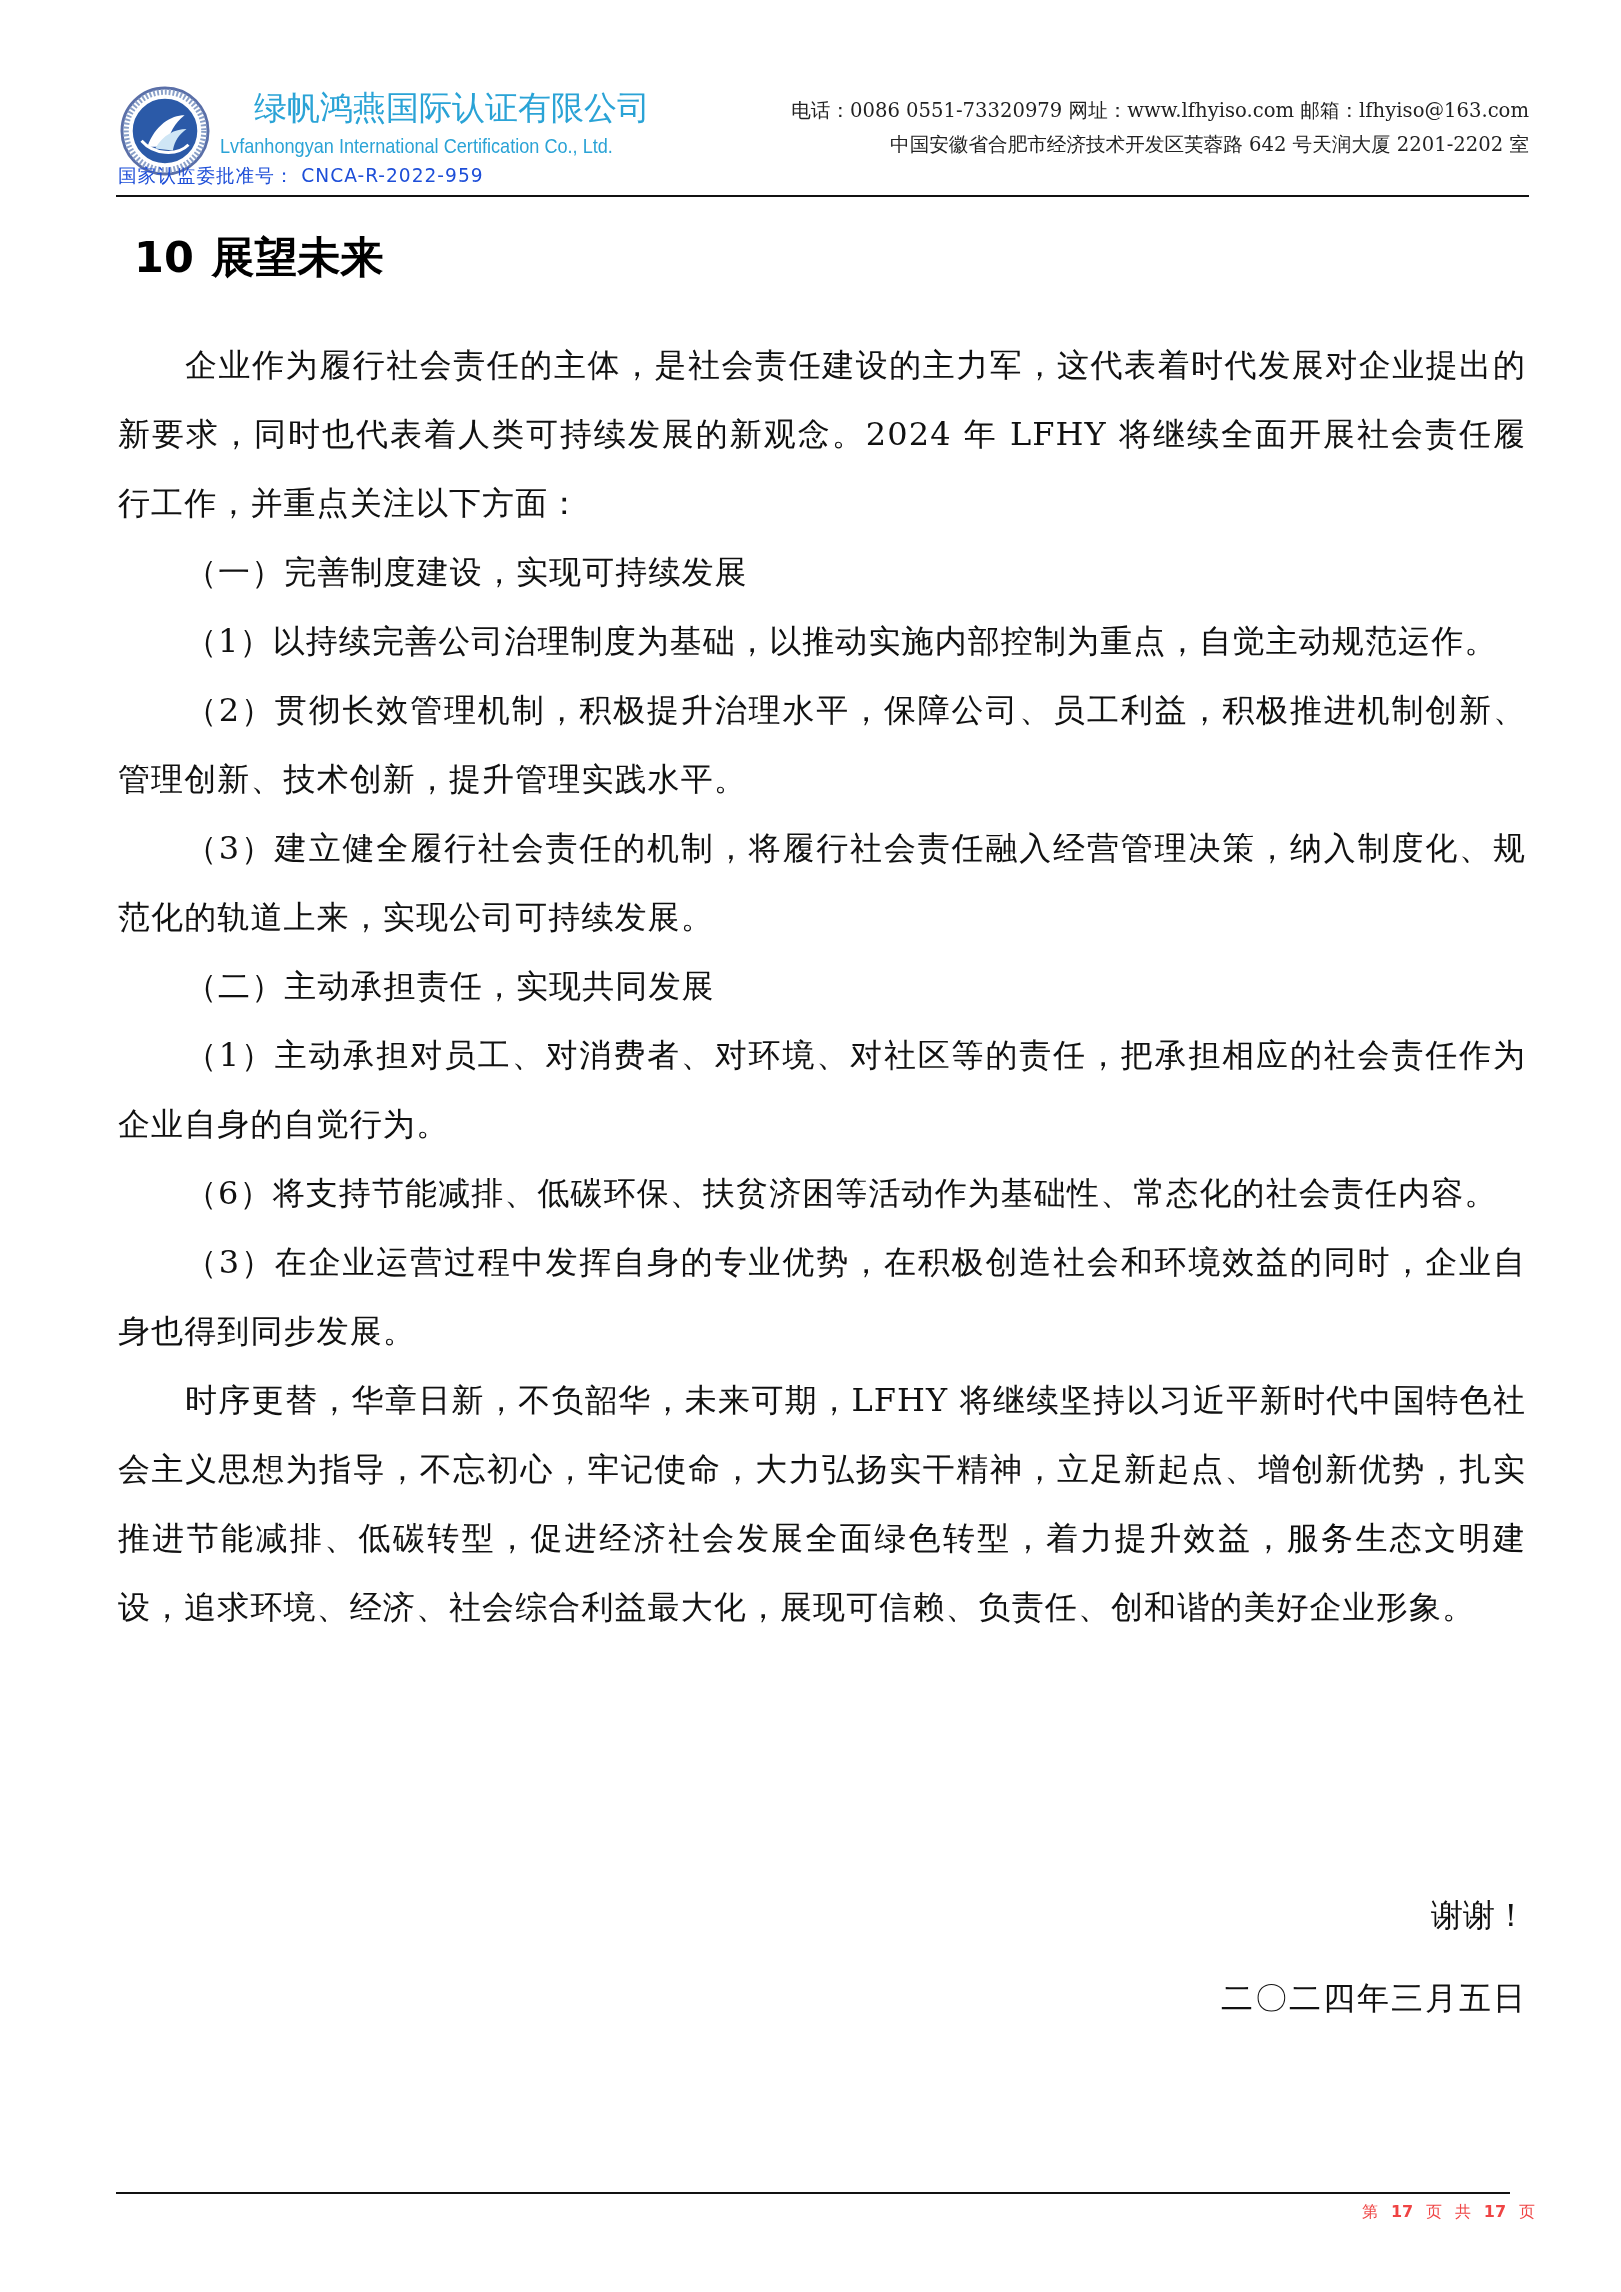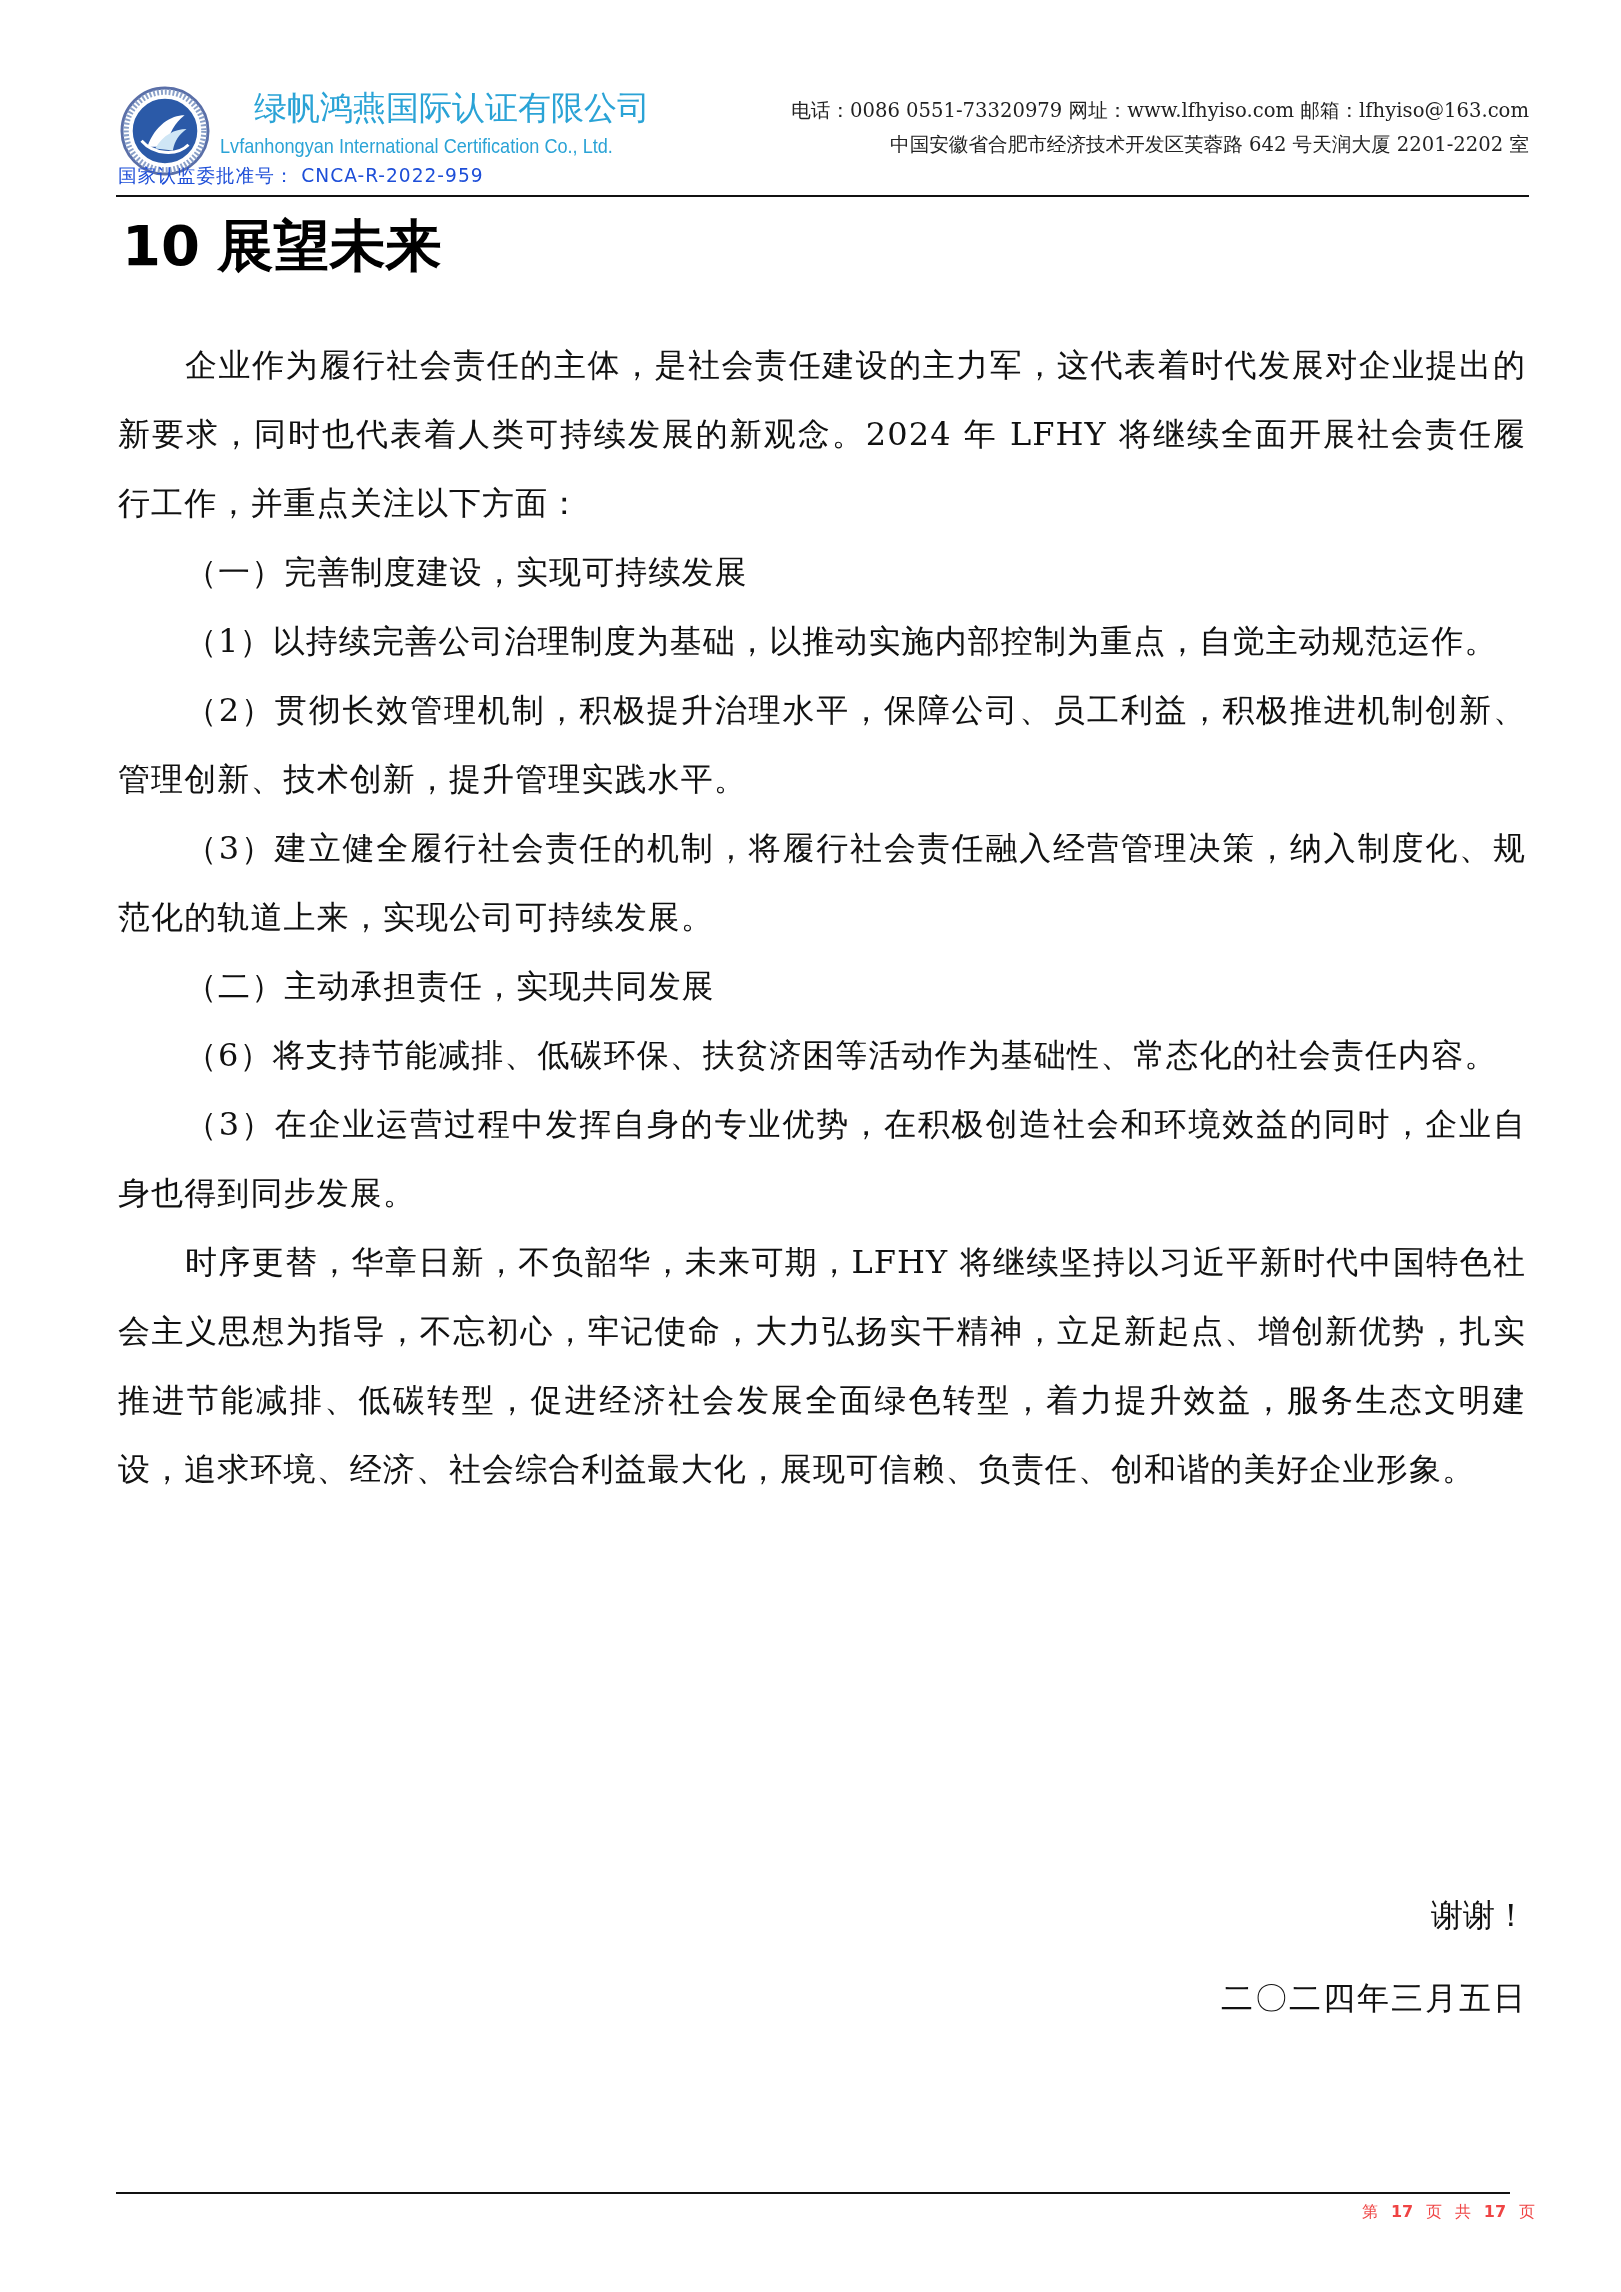--- a/index.html
+++ b/index.html
@@ -10,21 +10,21 @@
   .logo-emblem { position: absolute; left: 3.9px; top: 5.9px; width: 90px; height: 90px; }
   .logo-cn { position: absolute; left: 102px; top: 7.8px; font-family: "DejaVu Sans", sans-serif;
              font-size: 33px; color: #2aa3d6; letter-spacing: 0px; white-space: nowrap; line-height: 39px; margin-left: 36px; }
   .logo-en { position: absolute; left: 104px; top: 53px; font-family: "Liberation Sans", sans-serif;
              font-size: 20.6px; color: #2aa3d6; white-space: nowrap; line-height: 25.5px; transform: scaleX(0.88); transform-origin: left; }
   .logo-cnca { position: absolute; left: 2px; top: 84px; font-family: "DejaVu Sans", sans-serif;
                font-size: 18.6px; color: #1d4ed8; white-space: nowrap; letter-spacing: 1px; line-height: 23.5px; }
   .contact { position: absolute; right: 0; top: 13.7px; text-align: right; font-size: 19.6px; line-height: 34px; color: #222; white-space: nowrap; }
   .header-rule { position: absolute; left: 116px; top: 195px; width: 1413px; height: 0; border-top: 2px solid #111; }
   .title { position: absolute; left: 118px; top: 212px; font-family: "DejaVu Sans", sans-serif; font-weight: bold;
-           font-size: 56px; line-height: 59px; color: #000; margin: 4px; }
+           font-size: 43px; line-height: 59px; color: #000; margin: 16px; }
   .title .num { margin-right: 17.6px; }
   .body-text { position: absolute; left: 118px; top: 331px; width: 1408px; }
   .body-text p { margin: 0; font-size: 32px; line-height: 69px; text-align: justify; text-align-last: left; letter-spacing: 1.1px; }
   .body-text p.indent { text-indent: 67px; }
   .closing { position: absolute; right: 94px; text-align: right; font-size: 32px; line-height: 69px; margin: 0; }
   .thanks { top: 1881px; }
   .date { top: 1964px; letter-spacing: 2px; }
   .footer-rule { position: absolute; left: 116px; top: 2192px; width: 1394px; border-top: 2px solid #111; }
   .footer { position: absolute; right: 86px; top: 2197px; font-size: 16px; line-height: 29px; color: #ef4444; word-spacing: 7.8px; white-space: nowrap; }
   .footer b { font-family: "DejaVu Sans", sans-serif; font-weight: bold; }
@@ -57,20 +57,21 @@
   <span class="num">10</span><span>展望未来</span>
 </h1>
 
 <div class="body-text">
   <p class="indent">企业作为履行社会责任的主体，是社会责任建设的主力军，这代表着时代发展对企业提出的新要求，同时也代表着人类可持续发展的新观念。2024 年 LFHY 将继续全面开展社会责任履行工作，并重点关注以下方面：</p>
   <p class="indent">（一）完善制度建设，实现可持续发展</p>
   <p class="indent">（1）以持续完善公司治理制度为基础，以推动实施内部控制为重点，自觉主动规范运作。</p>
   <p class="indent">（2）贯彻长效管理机制，积极提升治理水平，保障公司、员工利益，积极推进机制创新、管理创新、技术创新，提升管理实践水平。</p>
   <p class="indent">（3）建立健全履行社会责任的机制，将履行社会责任融入经营管理决策，纳入制度化、规范化的轨道上来，实现公司可持续发展。</p>
   <p class="indent">（二）主动承担责任，实现共同发展</p>
+  <p class="indent">（1）主动承担对员工、对消费者、对环境、对社区等的责任，把承担相应的社会责任作为企业自身的自觉行为。</p>
   <p class="indent">（6）将支持节能减排、低碳环保、扶贫济困等活动作为基础性、常态化的社会责任内容。</p>
   <p class="indent">（3）在企业运营过程中发挥自身的专业优势，在积极创造社会和环境效益的同时，企业自身也得到同步发展。</p>
   <p class="indent">时序更替，华章日新，不负韶华，未来可期，LFHY 将继续坚持以习近平新时代中国特色社会主义思想为指导，不忘初心，牢记使命，大力弘扬实干精神，立足新起点、增创新优势，扎实推进节能减排、低碳转型，促进经济社会发展全面绿色转型，着力提升效益，服务生态文明建设，追求环境、经济、社会综合利益最大化，展现可信赖、负责任、创和谐的美好企业形象。</p>
 </div>
 
 <p class="closing thanks">谢谢！</p>
 <p class="closing date">二〇二四年三月五日</p>
 
 <div class="footer-rule"></div>
 <div class="footer">

